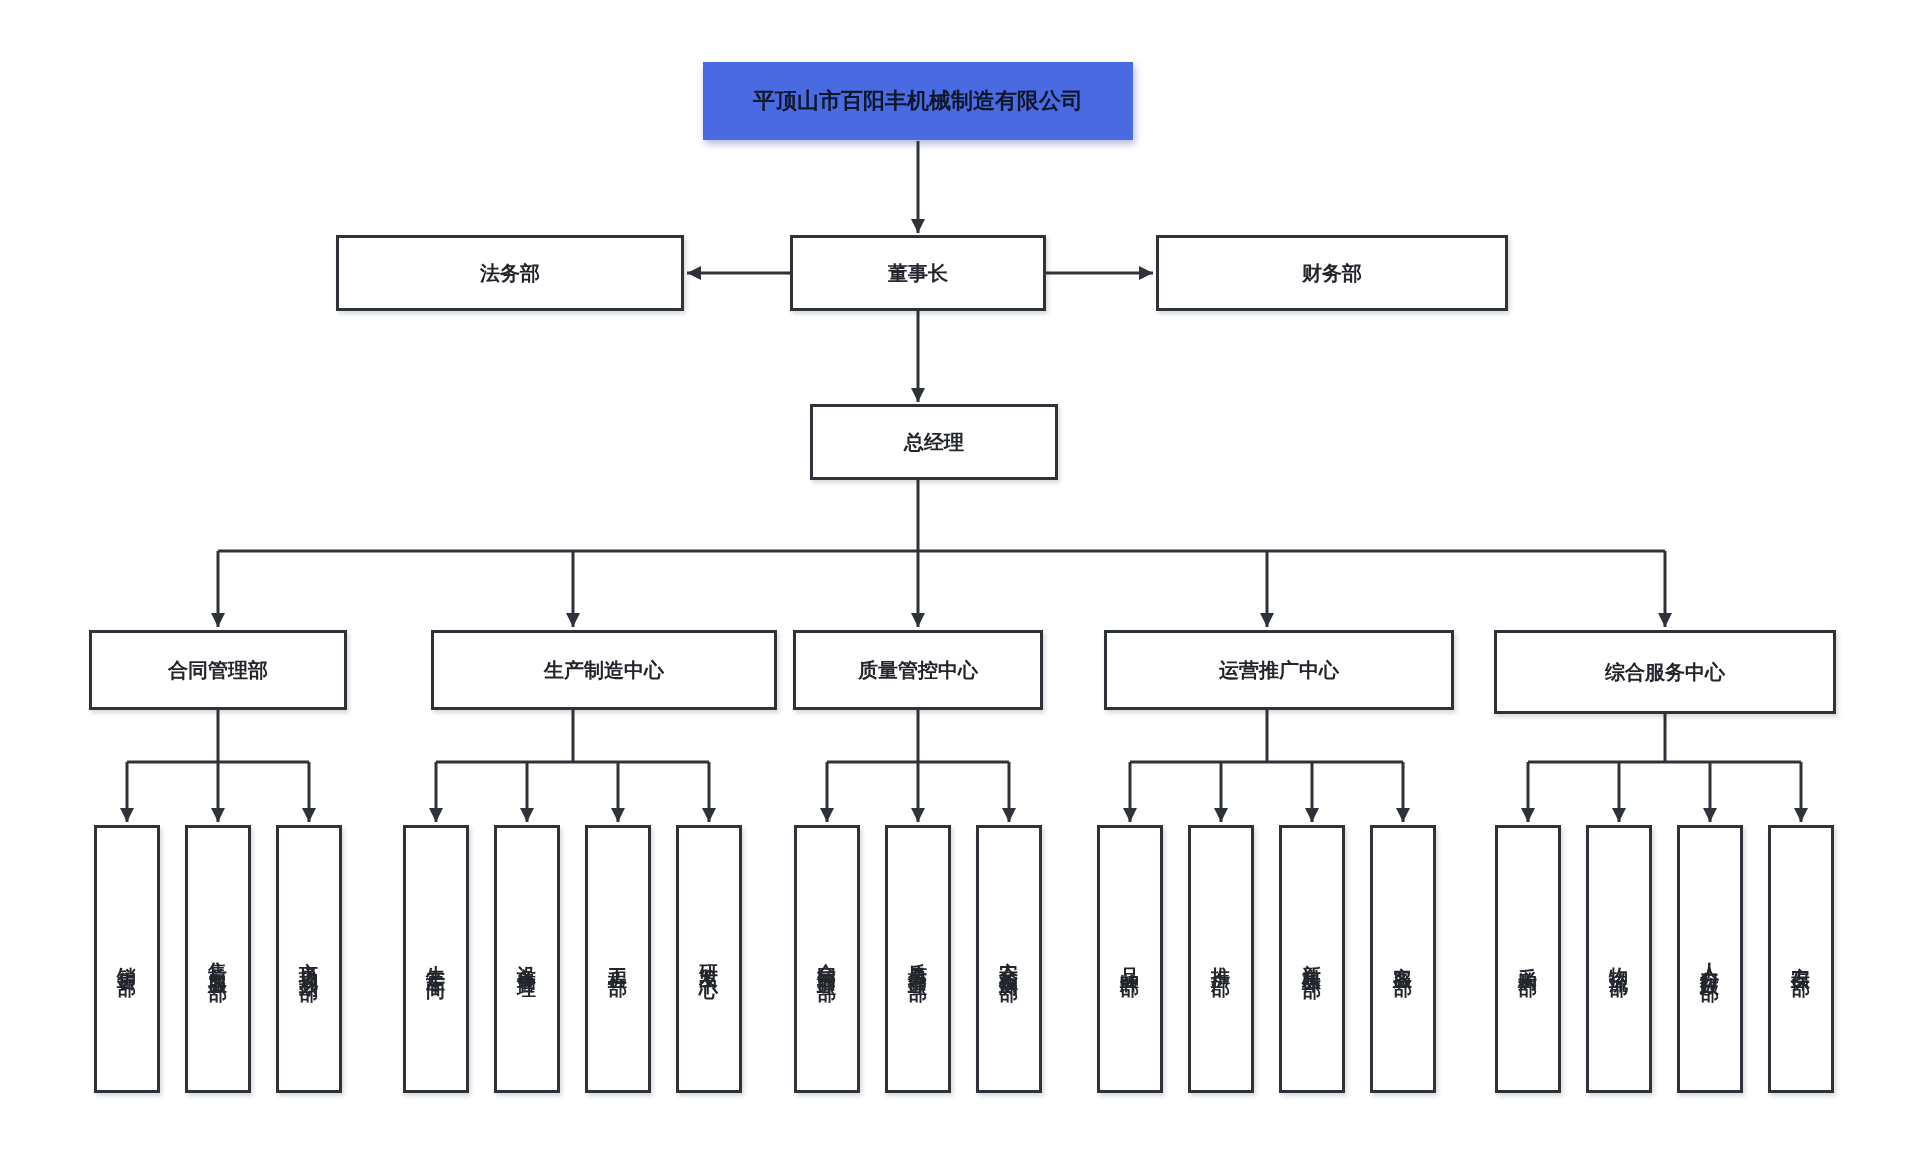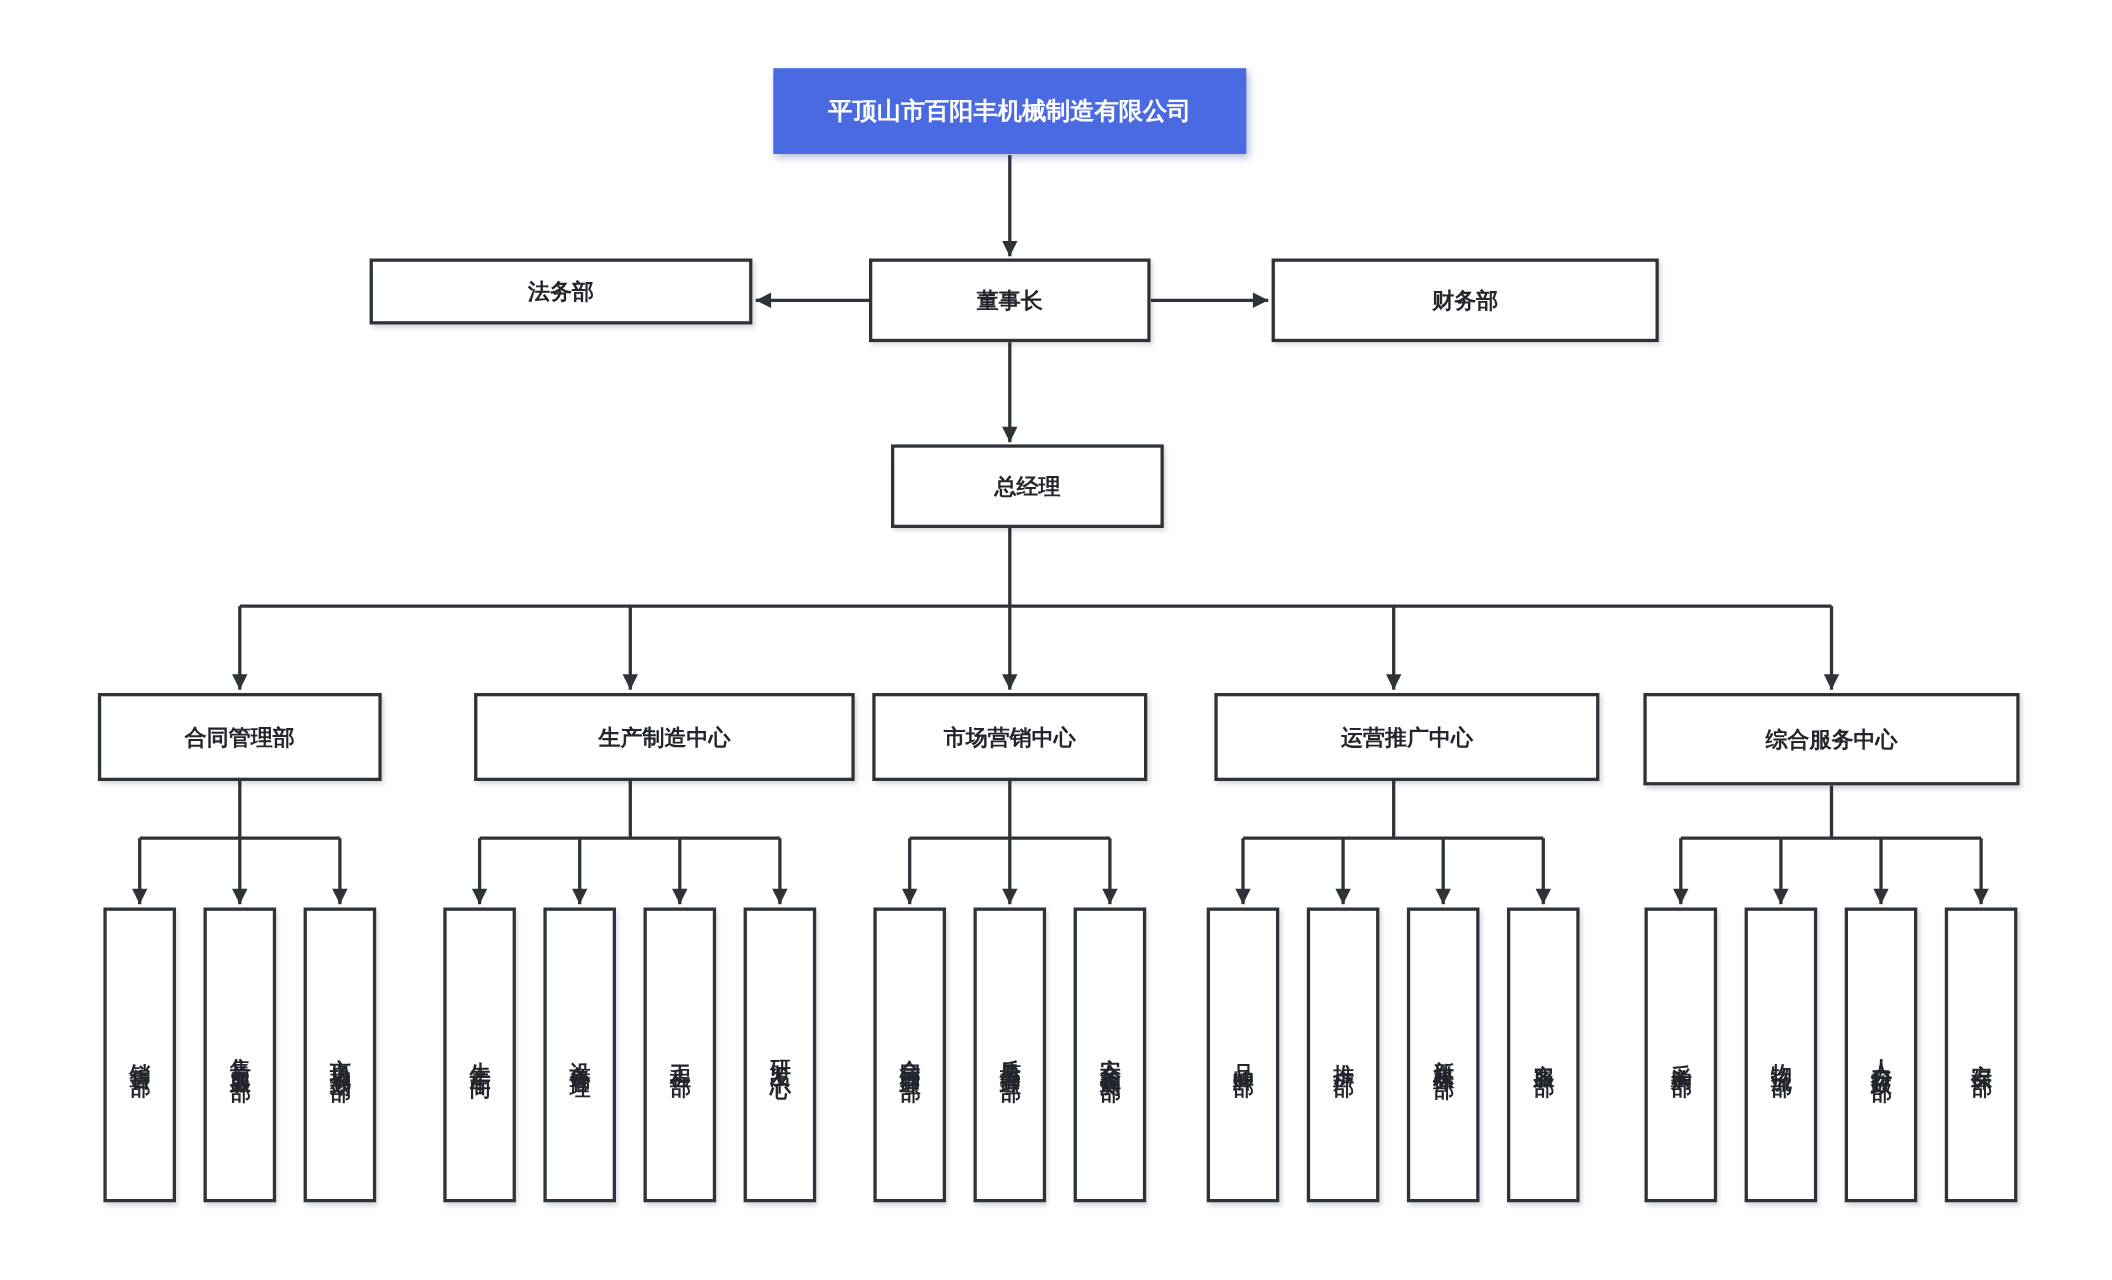--- a/index.html
+++ b/index.html
@@ -13,21 +13,21 @@
   svg.connectors path{stroke:#2e333a;stroke-width:3;fill:none;}
   .node{
     position:absolute;box-sizing:border-box;
     display:flex;align-items:center;justify-content:center;
     background:#ffffff;border:3px solid #2e333a;
     font-weight:700;font-size:20px;color:#22262c;
     box-shadow:2px 3px 4px rgba(40,45,55,.18);
     text-align:center;white-space:nowrap;
   }
   .node--company{
-    background:#4a6ae2;border:none;color:#ffffff;font-size:22px;
+    background:#4a6ae2;border:none;color:#0f172a;font-size:22px;
     box-shadow:2px 4px 7px rgba(40,60,150,.35);
   }
   .dept{
     position:absolute;box-sizing:border-box;width:66px;height:268px;
     background:#ffffff;border:3px solid #2e333a;
     display:flex;align-items:center;justify-content:center;
     box-shadow:2px 3px 4px rgba(40,45,55,.18);
   }
   .vtext{
     writing-mode:vertical-rl;text-orientation:upright;
@@ -82,29 +82,29 @@
     <path d="M1312 762 V822" marker-end="url(#ah)"></path>
     <path d="M1403 762 V822" marker-end="url(#ah)"></path>
     <path d="M1528 762 V822" marker-end="url(#ah)"></path>
     <path d="M1619 762 V822" marker-end="url(#ah)"></path>
     <path d="M1710 762 V822" marker-end="url(#ah)"></path>
     <path d="M1801 762 V822" marker-end="url(#ah)"></path>
   </svg>
 
   <div class="node node--company" style="left:703px;top:62px;width:430px;height:78px;">平顶山市百阳丰机械制造有限公司</div>
 
-  <div class="node" style="left:336px;top:235px;width:348px;height:60px;">法务部</div>
+  <div class="node" style="left:336px;top:235px;width:348px;height:76px;">法务部</div>
   <div class="node" style="left:790px;top:235px;width:256px;height:76px;">董事长</div>
   <div class="node" style="left:1156px;top:235px;width:352px;height:76px;">财务部</div>
 
   <div class="node" style="left:794px;top:404px;width:248px;height:76px;margin-left:16px;">总经理</div>
 
   <div class="node" style="left:89px;top:630px;width:258px;height:80px;">合同管理部</div>
   <div class="node" style="left:400px;top:630px;width:346px;height:80px;margin-left:31px;">生产制造中心</div>
-  <div class="node" style="left:793px;top:630px;width:250px;height:80px;">市场营销中心</div>
+  <div class="node" style="left:793px;top:630px;width:250px;height:80px;">质量管控中心</div>
   <div class="node" style="left:1104px;top:630px;width:350px;height:80px;">运营推广中心</div>
   <div class="node" style="left:1494px;top:630px;width:342px;height:84px;">综合服务中心</div>
 
   <div class="dept" style="left:94px;top:825px;">
     <div class="vtext">销售部</div>
   </div>
   <div class="dept" style="left:185px;top:825px;">
     <div class="vtext">售前客服部</div>
   </div>
   <div class="dept" style="left:276px;top:825px;">

